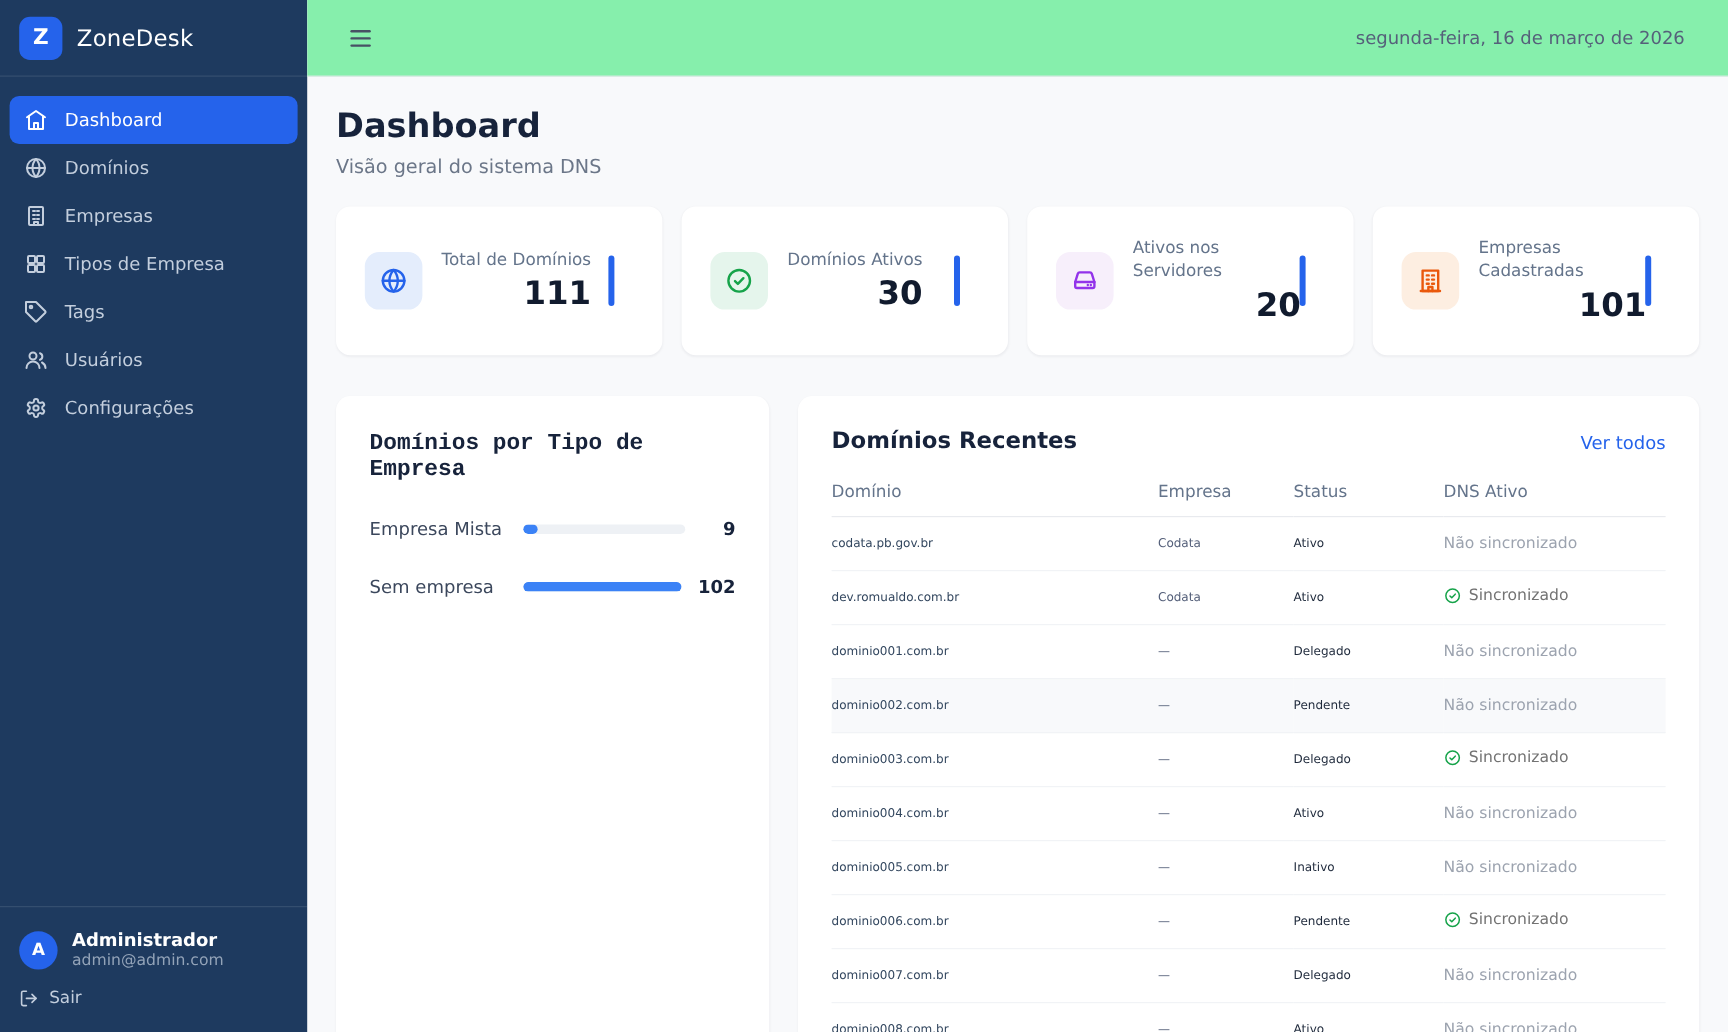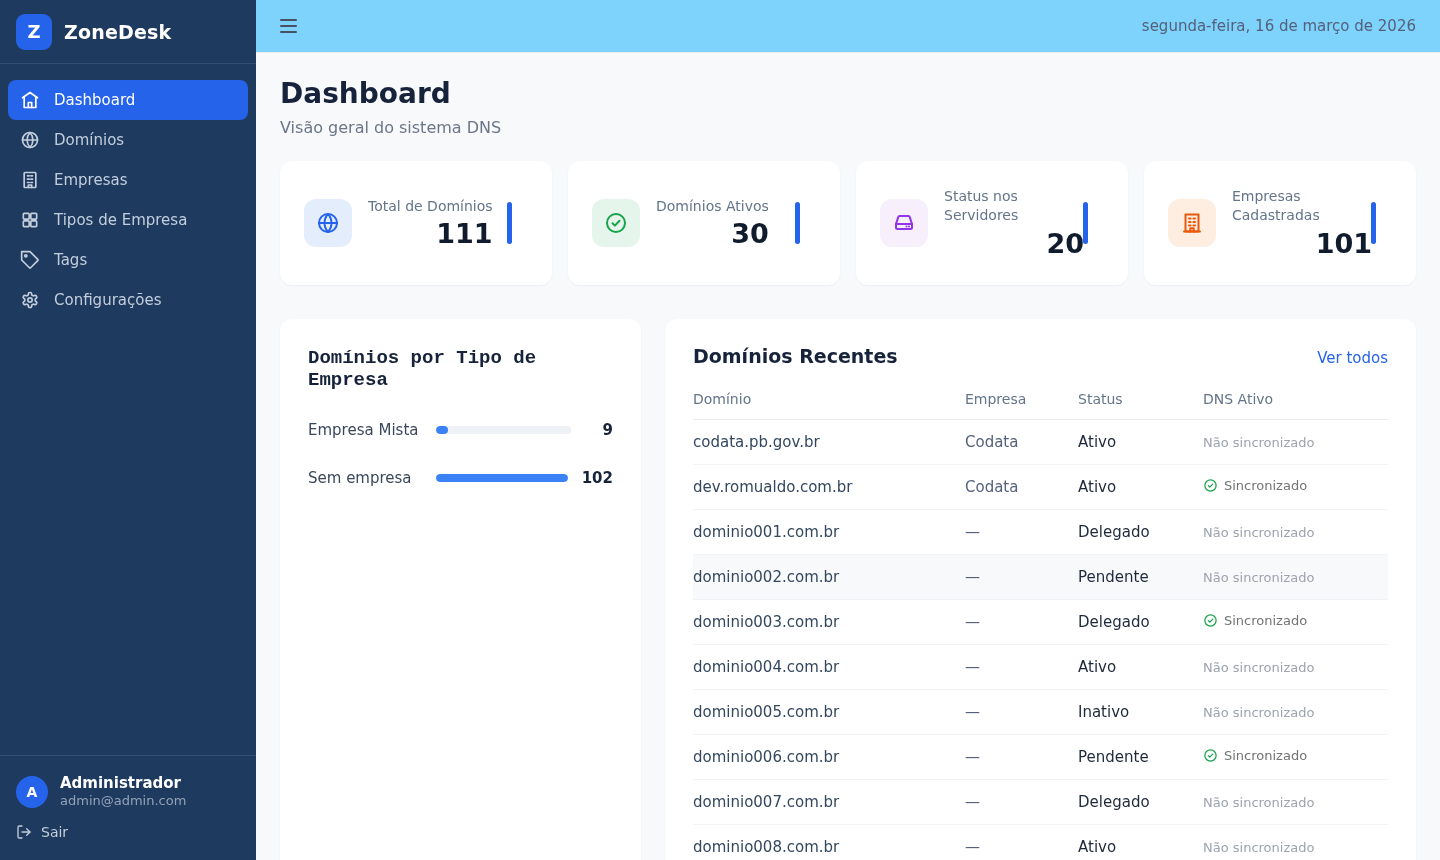--- a/index.html
+++ b/index.html
@@ -8,41 +8,41 @@
 
   .app { display:flex; width:1440px; height:860px; }
 
   
   .sidebar { width:256px; min-width:256px; height:860px; background:#1e3a5f;
     display:flex; flex-direction:column; }
   .brand { height:64px; display:flex; align-items:center; gap:12px; padding:0 16px;
     border-bottom:1px solid rgba(255,255,255,0.10); }
   .brand-badge { width:36px; height:36px; border-radius:9px; background:#2563eb; color:#fff;
     font-weight:bold; font-size:18px; display:flex; align-items:center; justify-content:center; }
-  .brand-name { color:#fff; font-weight:bold; font-size:19px; letter-spacing:.2px; }
+  .brand-name { color:#fff; font-weight:normal; font-size:19px; letter-spacing:.2px; }
   .nav { flex:1; padding:16px 8px; display:flex; flex-direction:column; }
   .nav-item { height:40px; display:flex; align-items:center; gap:14px; padding:0 12px;
     color:#c3cedd; font-size:15px; border-radius:8px; cursor:pointer; }
   .nav-item svg { width:20px; height:20px; stroke:#c3cedd; }
   .nav-item.active { background:#2563eb; color:#fff; }
   .nav-item.active svg { stroke:#fff; }
   .user-box { border-top:1px solid rgba(255,255,255,0.10); padding:18px 16px 20px; }
   .user-row { display:flex; align-items:center; gap:12px; }
   .avatar { width:32px; height:32px; border-radius:50%; background:#2563eb; color:#fff;
     font-size:14px; font-weight:bold; display:flex; align-items:center; justify-content:center; }
   .user-name { color:#fff; font-size:15px; font-weight:600; line-height:1.25; }
   .user-email { color:#93a3b8; font-size:13px; line-height:1.3; }
   .logout { margin-top:14px; display:flex; align-items:center; gap:9px; color:#c3cedd;
     font-size:14px; cursor:pointer; }
   .logout svg { width:16px; height:16px; stroke:#c3cedd; }
 
   
   .main { flex:1; display:flex; flex-direction:column; height:860px; overflow:hidden; }
-  .topbar { height:53px; background:#7dd3fc; border-bottom:1px solid #e8eaee;
-    display:flex; align-items:center; justify-content:space-between; padding:0 24px; }
+  .topbar { height:64px; background:#86efac; border-bottom:1px solid #e8eaee;
+    display:flex; align-items:center; justify-content:space-between; padding:0 36px; }
   .burger { width:28px; height:28px; border:none; background:none; cursor:pointer;
     display:flex; flex-direction:column; justify-content:center; gap:4px; }
   .burger span { display:block; width:17px; height:2px; background:#475064; border-radius:1px; }
   .topbar-date { color:#55607a; font-size:15px; }
 
   .content { flex:1; overflow:hidden; padding:24px 24px 0; }
   .page-title { font-size:28px; font-weight:bold; color:#17233b; }
   .page-subtitle { margin-top:8px; font-size:16px; color:#6b7688; }
 
   
@@ -72,21 +72,21 @@
   .bar-value { min-width:28px; text-align:right; font-size:15px; font-weight:bold; color:#17233b; }
 
   .table-card { flex:1; padding:26px 28px 0; overflow:hidden; }
   .table-head { display:flex; align-items:flex-end; justify-content:space-between; }
   .table-title { font-size:19px; font-weight:bold; color:#17233b; }
   .see-all { font-size:15px; color:#2563eb; text-decoration:none; cursor:pointer; }
   table { width:100%; border-collapse:collapse; table-layout:fixed; margin-top:14px; }
   col.c1{width:272px;} col.c2{width:113px;} col.c3{width:125px;} col.c4{width:auto;}
   thead th { text-align:left; font-weight:normal; font-size:14px; color:#64748b;
     padding:10px 0 12px; border-bottom:1px solid #e8eaee; }
-  tbody td { padding:0; height:45px; border-bottom:1px solid #f1f3f6; font-size:15px; }
+  tbody td { padding:0; height:45px; border-bottom:1px solid #f1f3f6; font-size:10px; }
   tbody tr.highlighted { background:#f8f9fb; }
   td.c-domain { color:#33475f; }
   td.c-company { color:#55607a; }
   td.c-status { color:#1e293b; }
   td.c-dns { font-size:13px; }
   .nosync { color:#9ca3af; }
   .sync { color:#737373; display:inline-flex; align-items:center; gap:6px; }
   .sync svg { width:15px; height:15px; stroke:#16a34a; }
 
   svg { fill:none; stroke-width:2; stroke-linecap:round; stroke-linejoin:round; }
@@ -135,20 +135,29 @@
             <rect x="13" y="13" width="7" height="7" rx="1"></rect>
           </svg>
         <span>Tipos de Empresa</span>
       </div>
       <div class="nav-item">
         <svg viewBox="0 0 24 24">
             <path d="M12 2H2v10l9.3 9.3a1 1 0 0 0 1.4 0l8.6-8.6a1 1 0 0 0 0-1.4z"></path>
             <circle cx="7" cy="7" r="1.3"></circle>
           </svg>
         <span>Tags</span>
+      </div>
+      <div class="nav-item">
+        <svg viewBox="0 0 24 24">
+            <circle cx="9" cy="8" r="3.5"></circle>
+            <path d="M2.5 20a6.5 6.5 0 0 1 13 0"></path>
+            <path d="M16 5.2a3.5 3.5 0 0 1 0 6.6"></path>
+            <path d="M18 14.5a6.5 6.5 0 0 1 3.5 5.5"></path>
+          </svg>
+        <span>Usuários</span>
       </div>
       <div class="nav-item">
         <svg viewBox="0 0 24 24">
             <path d="M12.22 3h-.44a1.8 1.8 0 0 0-1.8 1.8v.16a1.8 1.8 0 0 1-.9 1.56l-.39.22a1.8 1.8 0 0 1-1.8 0l-.14-.07a1.8 1.8 0 0 0-2.45.66l-.2.34a1.8 1.8 0 0 0 .65 2.45l.14.09a1.8 1.8 0 0 1 .9 1.55v.46a1.8 1.8 0 0 1-.9 1.56l-.14.09a1.8 1.8 0 0 0-.65 2.45l.2.34a1.8 1.8 0 0 0 2.45.66l.14-.07a1.8 1.8 0 0 1 1.8 0l.39.22a1.8 1.8 0 0 1 .9 1.56v.16a1.8 1.8 0 0 0 1.8 1.8h.44a1.8 1.8 0 0 0 1.8-1.8v-.16a1.8 1.8 0 0 1 .9-1.56l.39-.22a1.8 1.8 0 0 1 1.8 0l.14.07a1.8 1.8 0 0 0 2.45-.66l.2-.35a1.8 1.8 0 0 0-.65-2.45l-.14-.08a1.8 1.8 0 0 1-.9-1.56v-.45a1.8 1.8 0 0 1 .9-1.56l.14-.08a1.8 1.8 0 0 0 .65-2.45l-.2-.35a1.8 1.8 0 0 0-2.45-.66l-.14.07a1.8 1.8 0 0 1-1.8 0l-.39-.22a1.8 1.8 0 0 1-.9-1.56V4.8A1.8 1.8 0 0 0 12.22 3z"></path>
             <circle cx="12" cy="12" r="2.6"></circle>
           </svg>
         <span>Configurações</span>
       </div>
     </nav>
 
@@ -217,21 +226,21 @@
 
         <div class="stat-card">
           <div class="stat-icon" style="background: rgb(247, 239, 251);">
             <svg viewBox="0 0 24 24" style="stroke: rgb(147, 51, 234);">
                 <path d="M6.2 6.1 4 13v3.5A1.5 1.5 0 0 0 5.5 18h13a1.5 1.5 0 0 0 1.5-1.5V13l-2.2-6.9A1.6 1.6 0 0 0 16.3 5H7.7a1.6 1.6 0 0 0-1.5 1.1z"></path>
                 <path d="M4 13h16"></path>
                 <path d="M14.5 15.5h.01M17 15.5h.01"></path>
               </svg>
           </div>
           <div class="stat-text">
-            <span class="stat-label">Status nos Servidores</span>
+            <span class="stat-label">Ativos nos Servidores</span>
             <span class="stat-value">20</span>
           </div>
           <div class="stat-accent" style="background: rgb(37, 99, 235);"></div>
         </div>
 
         <div class="stat-card">
           <div class="stat-icon" style="background: rgb(253, 238, 225);">
             <svg viewBox="0 0 24 24" style="stroke: rgb(234, 88, 12);">
                 <rect x="5.5" y="3.5" width="13" height="17"></rect>
                 <path d="M9 7.5h1.6M13.4 7.5H15M9 11h1.6M13.4 11h1.6M9 14.5h1.6M13.4 14.5h1.6"></path>

